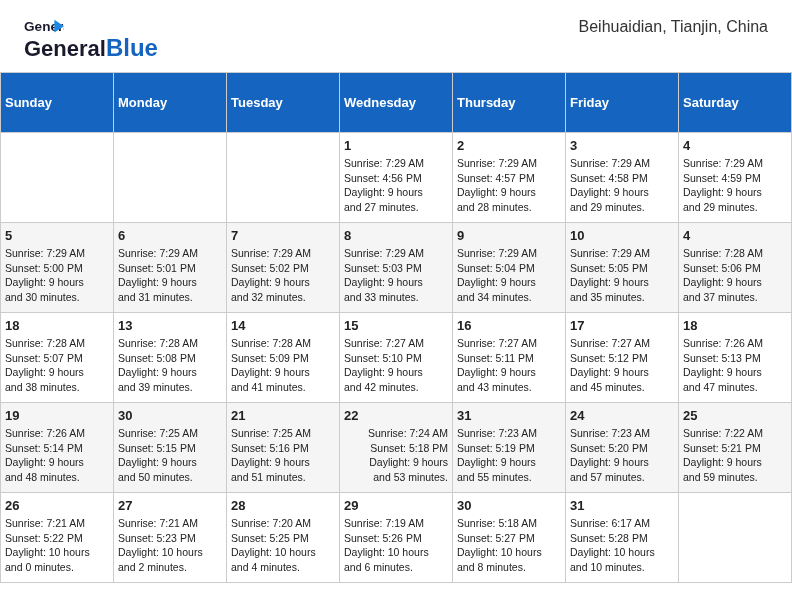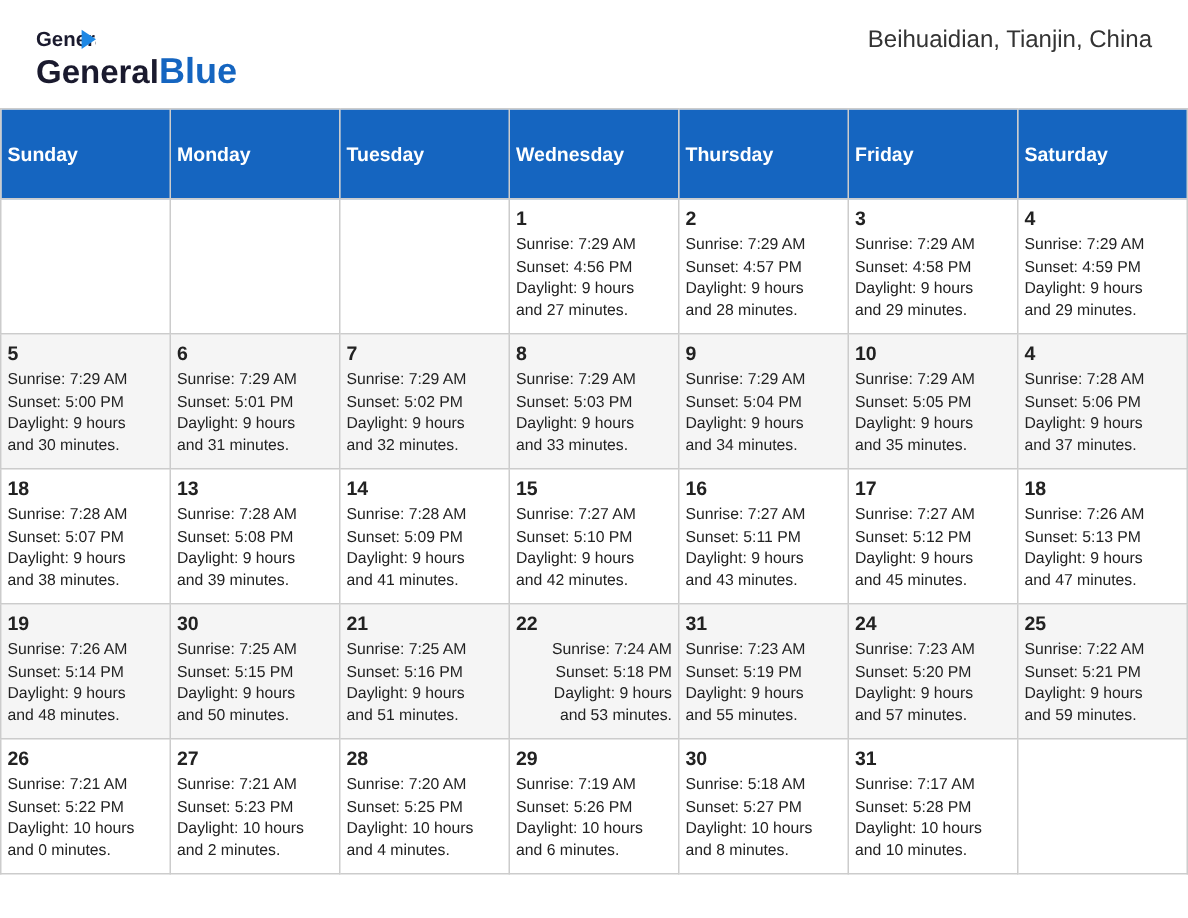--- a/index.html
+++ b/index.html
@@ -327,21 +327,21 @@
         </td>
         <td>
           <div class="day-num">30</div>
           <div class="day-info" style="white-space: pre-line;">Sunrise: 5:18 AM
 Sunset: 5:27 PM
 Daylight: 10 hours
 and 8 minutes.</div>
         </td>
         <td>
           <div class="day-num">31</div>
-          <div class="day-info" style="white-space: pre-line;">Sunrise: 7:17 AM
+          <div class="day-info" style="white-space: pre-line;">Sunrise: 6:17 AM
 Sunset: 5:28 PM
 Daylight: 10 hours
 and 10 minutes.</div>
         </td>
         <td class="empty-cell"></td>
       </tr>
     </tbody>
 </table>
 
 </body></html>

